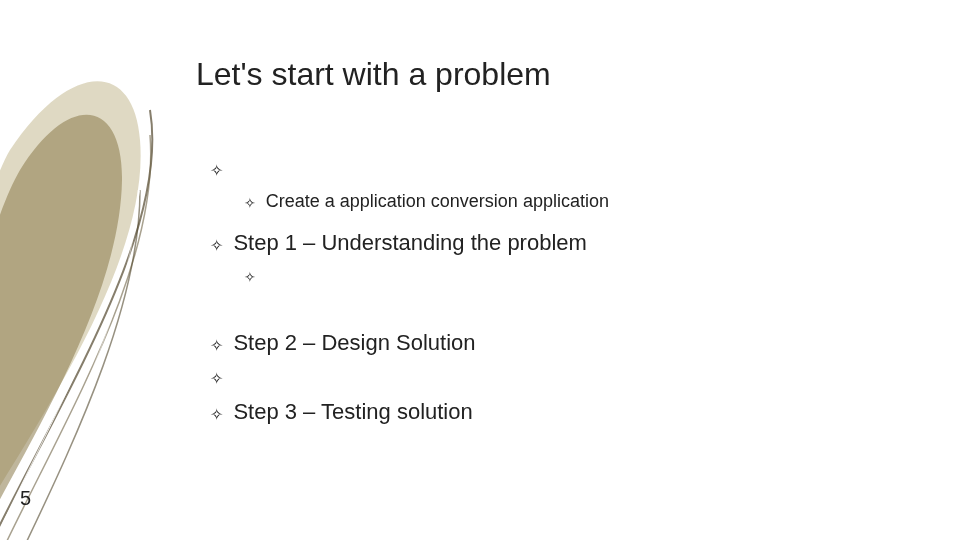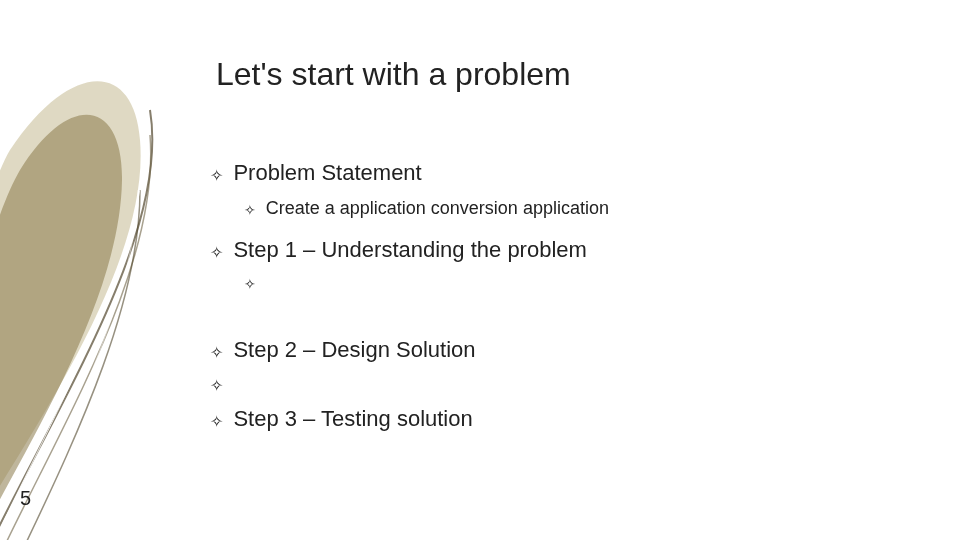--- a/index.html
+++ b/index.html
@@ -26,21 +26,21 @@
   .wisp-container svg {
     position: absolute;
     top: 0;
     left: 0;
   }
 
   
 
   .slide-title {
     position: absolute;
-    left: 216px;
+    left: 196px;
     top: 56px;
     font-size: 32px;
     color: #222;
     font-weight: 400;
   }
 
   .content {
     position: absolute;
     left: 210px;
     top: 160px;
@@ -109,21 +109,20 @@
              C 65 430, 135 300, 138 190" fill="none" stroke="#ffffff" stroke-width="0.8" opacity="0.6"></path>
   </svg>
 </div>
 
 <div class="slide-title">Let's start with a problem</div>
 
 <div class="content">
 
   <div class="lvl1">
     <span class="star">✧</span>
-    <span>Problem Statement</span>
   </div>
   <div class="lvl2">
     <span class="star">✧</span>
     <span>Create a application conversion application</span>
   </div>
 
   <div class="lvl1">
     <span class="star">✧</span>
     <span>Step 1 – Understanding the problem</span>
   </div>

